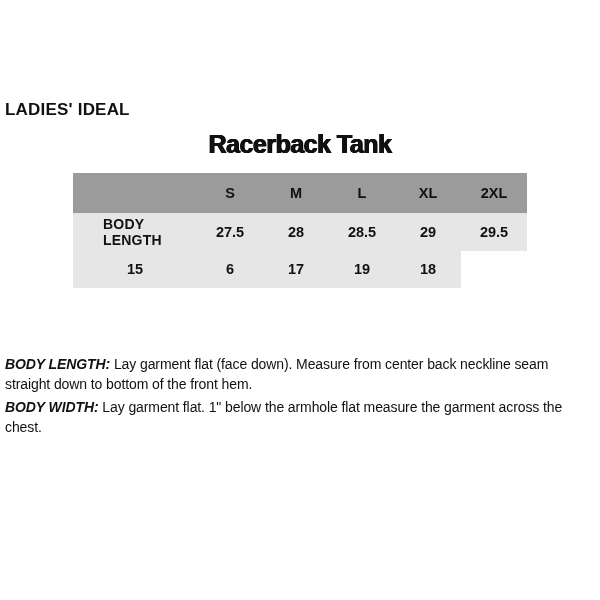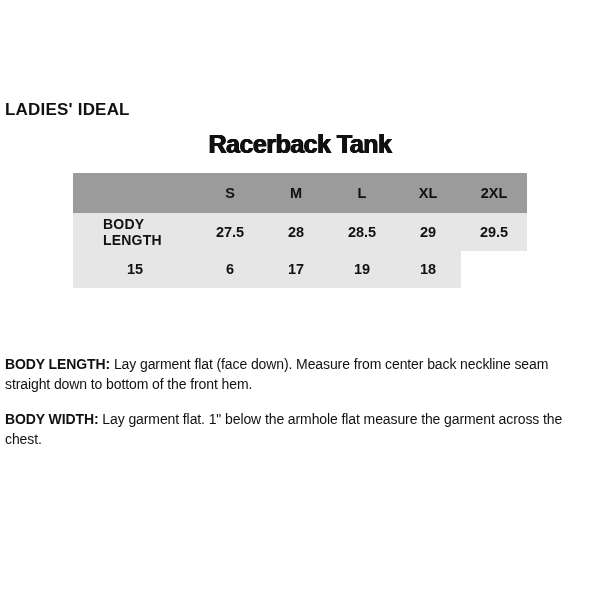--- a/index.html
+++ b/index.html
@@ -52,22 +52,22 @@
   }
 
   .how-heading {
     position: absolute; left: 5px; top: 316px;
     font-size: 15.5px; font-weight: bold;
   }
   .measure-text {
     position: absolute; left: 5px; top: 355px; width: 592px;
     font-size: 14px; line-height: 19.5px; letter-spacing: -0.1px;
   }
-  .measure-text p + p { margin-top: 16px; }
-  .measure-text b { font-weight: bold; }
+  .measure-text p + p { margin-top: 4px; }
+  .measure-text b { font-weight: bold; font-style: italic; }
 </style>
 </head>
 <body>
 
 <div class="sheet">
 
   <div class="brand">LADIES' IDEAL</div>
 
 
   <div class="product-title">Racerback Tank</div>

